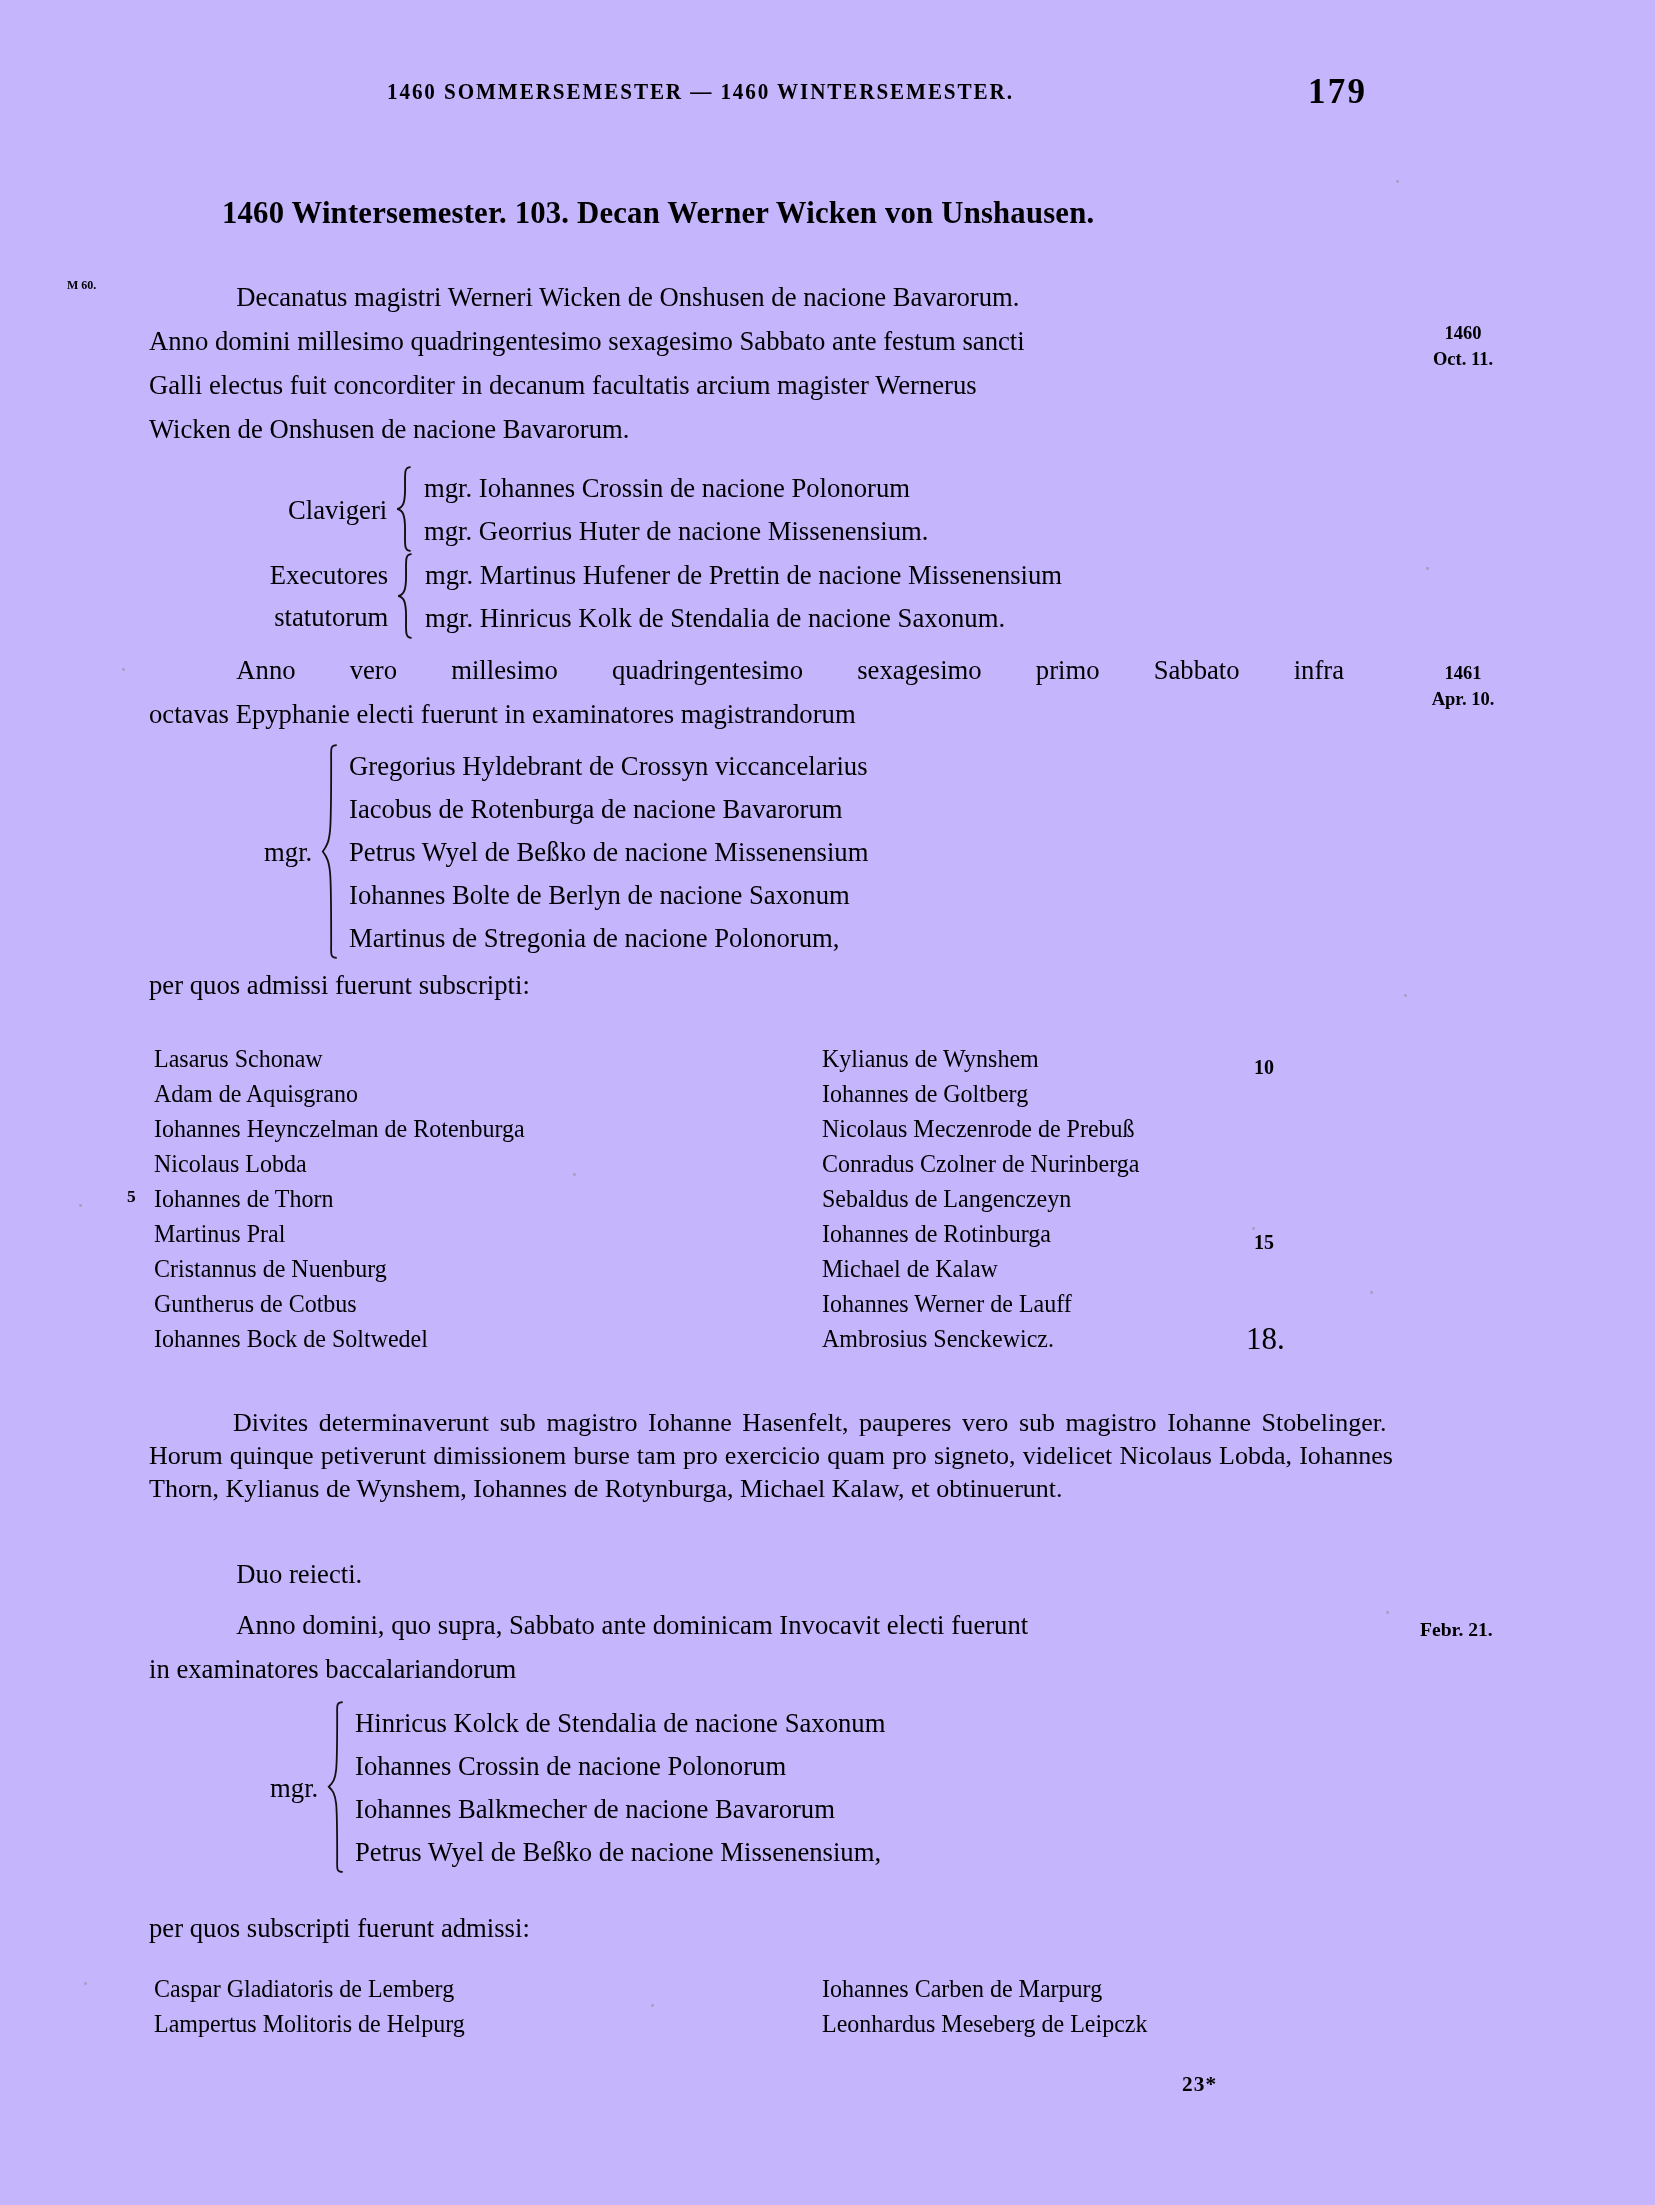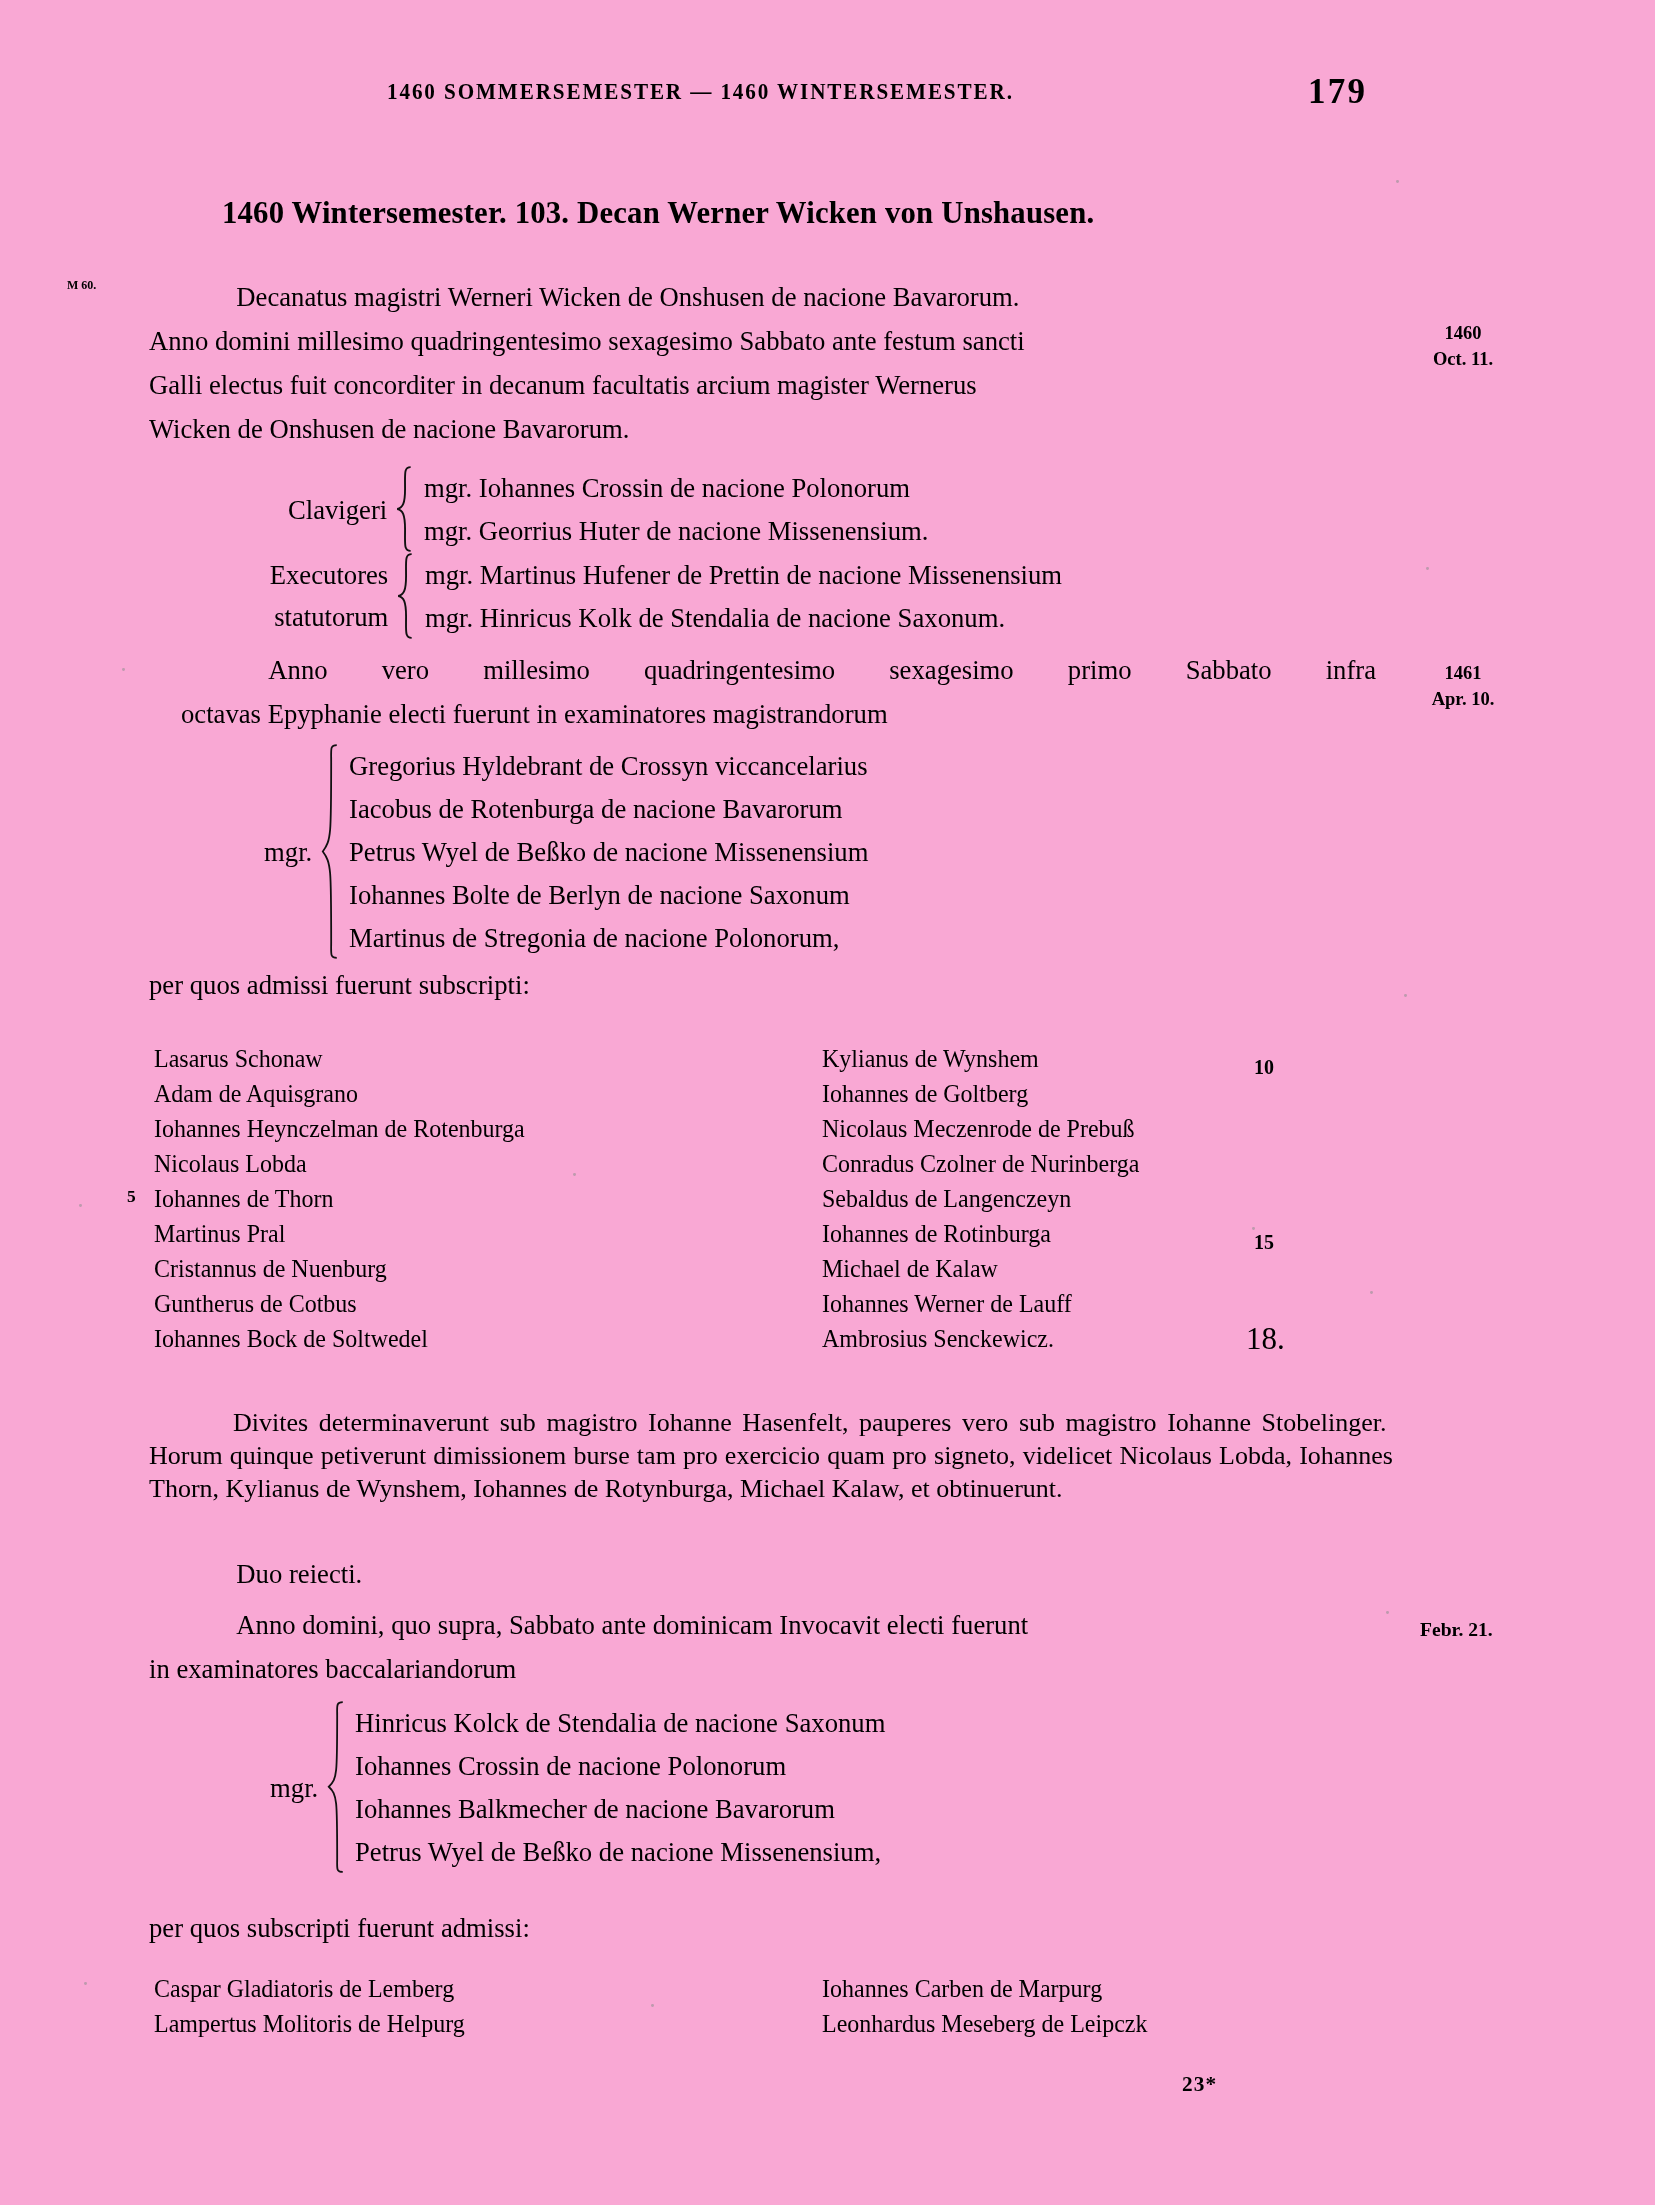--- a/index.html
+++ b/index.html
@@ -8,21 +8,21 @@
     background: #ffffff;
   }
   body {
     font-family: "Liberation Serif", "DejaVu Serif", serif;
     color: #000000;
   }
   .page {
     position: relative;
     width: 1656px;
     height: 2205px;
-    background: #f9a8d4;
+    background: #c4b5fd;
     overflow: hidden;
   }
 
   
   .runhead {
     position: absolute;
     top: 79px;
     left: 0;
     width: 1656px;
     height: 39px;
@@ -286,21 +286,21 @@
       <svg viewBox="0 0 34 152" preserveAspectRatio="none">
         <path d="M28 2 C16 2 18 12 18 40 C18 66 14 74 4 76 C14 78 18 86 18 112 C18 140 16 150 28 150" fill="none" stroke="#111" stroke-width="3.4"></path>
       </svg>
     </div>
     <div class="brace-items">
       <div class="bi">mgr. Iohannes Crossin de nacione Polonorum</div>
       <div class="bi">mgr. Georrius Huter de nacione Missenensium.</div>
     </div>
   </div>
 
-  <div class="col" style="top:648px;margin-left:32px;">
+  <div class="col" style="top:648px;">
     <div class="bodyline just indent" style="width:1232px;">Anno vero millesimo quadringentesimo sexagesimo primo Sabbato infra</div>
     <div class="bodyline">octavas Epyphanie electi fuerunt in examinatores magistrandorum</div>
   </div>
 
   <div class="bracegrp" style="left:233px;top:744px;">
     <div class="brace-label" style="width:79px;">mgr.</div>
     <div class="brace-glyph">
       <svg viewBox="0 0 34 380" preserveAspectRatio="none">
         <path d="M30 2 C18 2 20 8 20 30 C20 160 20 170 5 190 C20 210 20 220 20 350 C20 372 18 378 30 378" fill="none" stroke="#111" stroke-width="3.2"></path>
       </svg>

